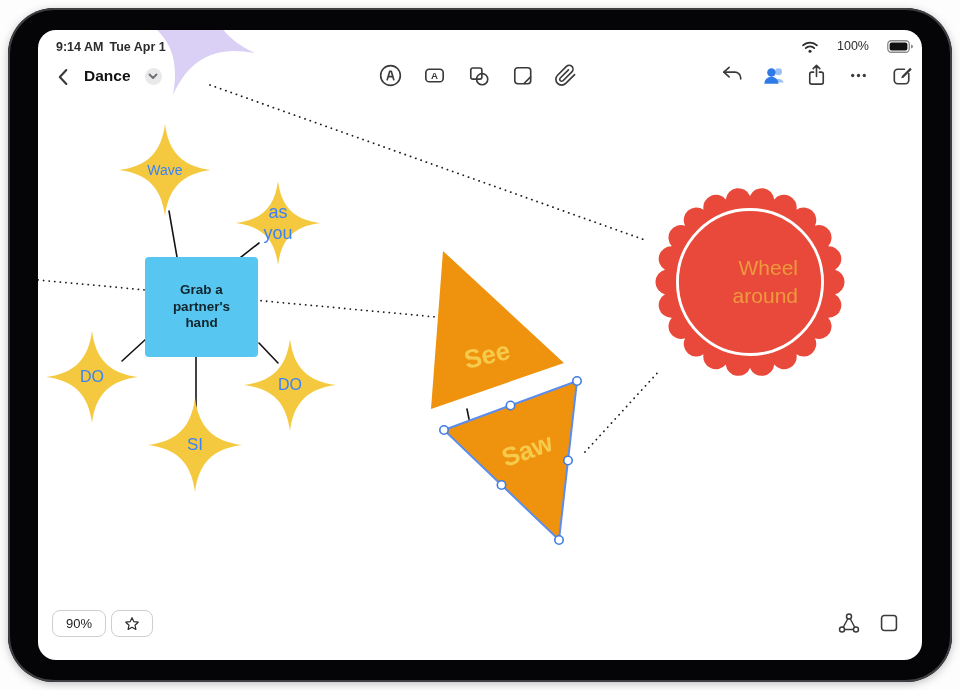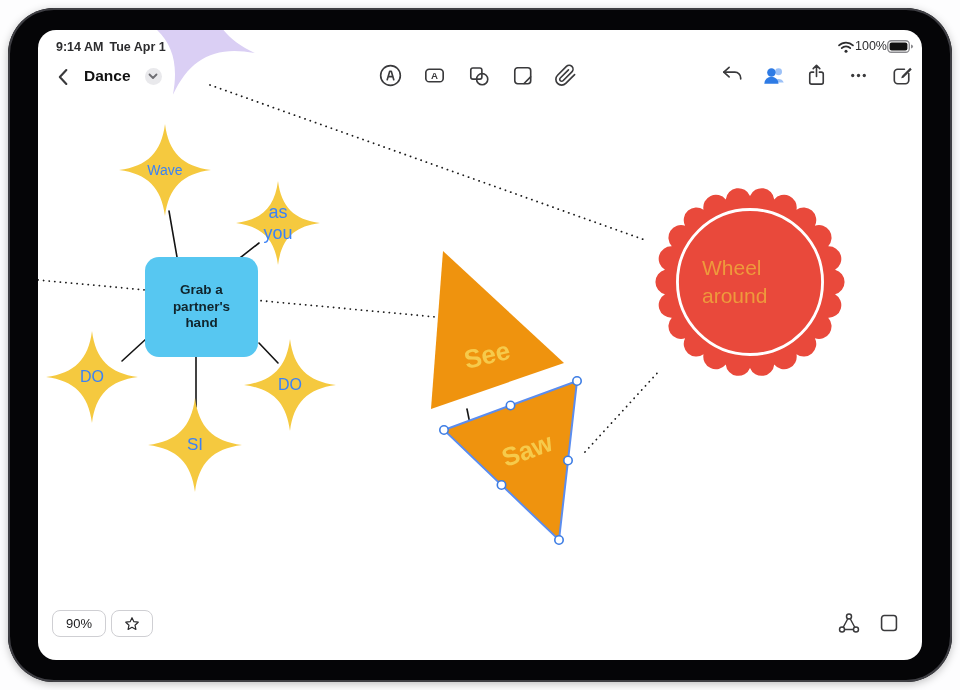--- a/index.html
+++ b/index.html
@@ -19,21 +19,21 @@
     box-shadow: inset 0 0 0 2px #3f3f44, 0 2px 8px rgba(0,0,0,.25);
   }
   .screen {
     position:absolute; left:30px; top:22px; width:884px; height:630px;
     background:#ffffff; border-radius:18px; overflow:hidden;
   }
 
   
   .status-left { left:18px; top:10px; font-size:12.5px; font-weight:600; color:#2c2c2e; }
   .status-left .date { font-weight:600; margin-left:6px;text-align:right; }
-  .status-right { right:8px; top:9px; display:flex; align-items:center; gap:0; }
+  .status-right { right:8px; top:9px; display:flex; align-items:center; gap:18px; }
   .battery-pct { font-size:12.5px; font-weight:500; color:#2c2c2e; }
 
   
   .icon-btn {
     position:absolute; width:36px; height:36px; top:27px;
     display:flex; align-items:center; justify-content:center;
     border-radius:8px; cursor:pointer; background:transparent; border:none; padding:0;
   }
   .icon-btn svg { display:block; }
   .tool-stroke { stroke:#3a3a3c; stroke-width:1.7; fill:none; stroke-linecap:round; stroke-linejoin:round; }
@@ -51,32 +51,32 @@
   .canvas-lines { position:absolute; left:0; top:0; pointer-events:none; }
 
   .sparkle-wrap { position:absolute; display:flex; align-items:center; justify-content:center; }
   .sparkle-wrap svg { position:absolute; left:0; top:0; }
   .sparkle-label {
     position:relative; z-index:2; color:#3b82f6; text-align:center; line-height:1.15;
   }
 
   .center-card {
     position:absolute; left:107px; top:227px; width:113px; height:100px;
-    background:#57c7f1; border-radius:14px;
+    background:#57c7f1; border-radius:4px;
     display:flex; align-items:center; justify-content:center; cursor:pointer;
   }
   .center-card .label {
     width:84px; text-align:center; font-size:13.5px; font-weight:700; color:#10242c; line-height:1.25;
   }
 
   .seal-wrap { position:absolute; left:607px; top:147px; width:210px; height:210px;
     display:flex; align-items:center; justify-content:center; cursor:pointer; }
   .seal-wrap svg { position:absolute; left:0; top:0; }
   .seal-label {
-    position:relative; z-index:2; width:96px; text-align:left;
+    position:relative; z-index:2; width:96px; text-align:right;
     color:#ee9a3c; font-size:21px; font-weight:500; line-height:1.35;
   }
 
   .tri-wrap { position:absolute; cursor:pointer; }
   .tri-wrap svg { overflow:visible; display:block; }
   .tri-label { fill:#f6ca4b; font-size:26px; font-weight:600; font-family:"Liberation Sans", sans-serif; }
 
   
   .zoom-pill {
     position:absolute; left:14px; top:580px; width:54px; height:27px;

